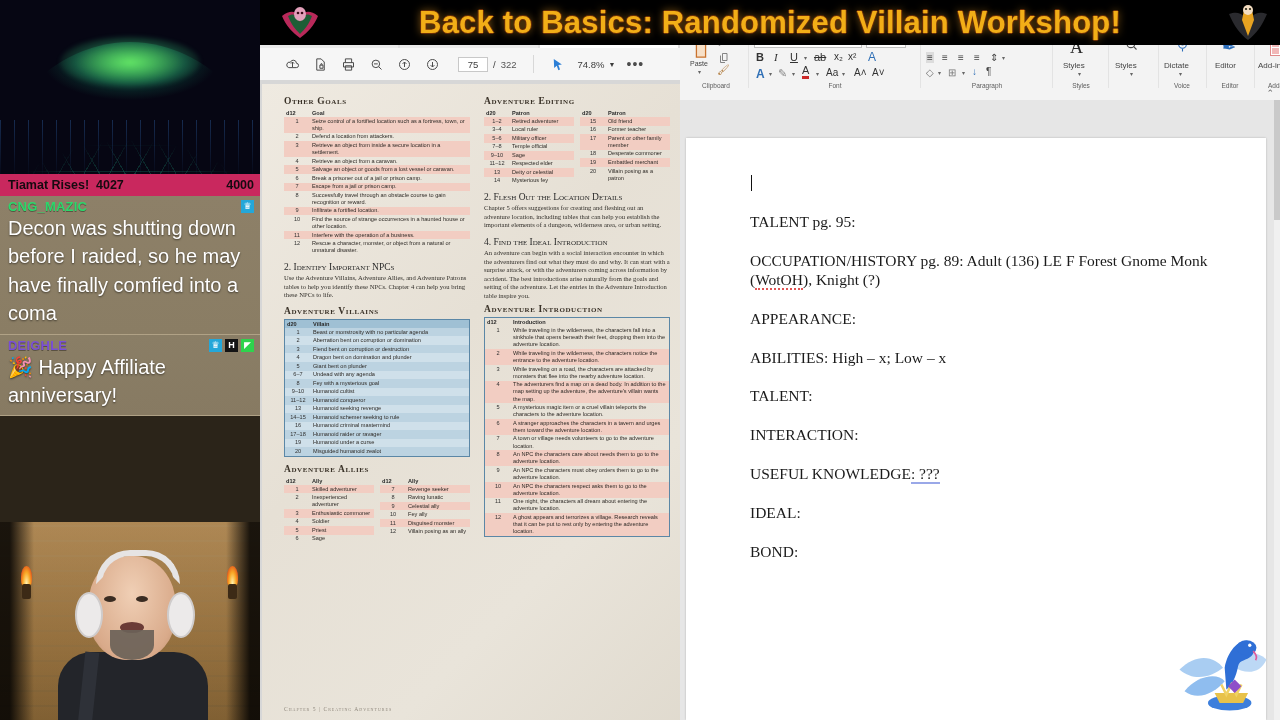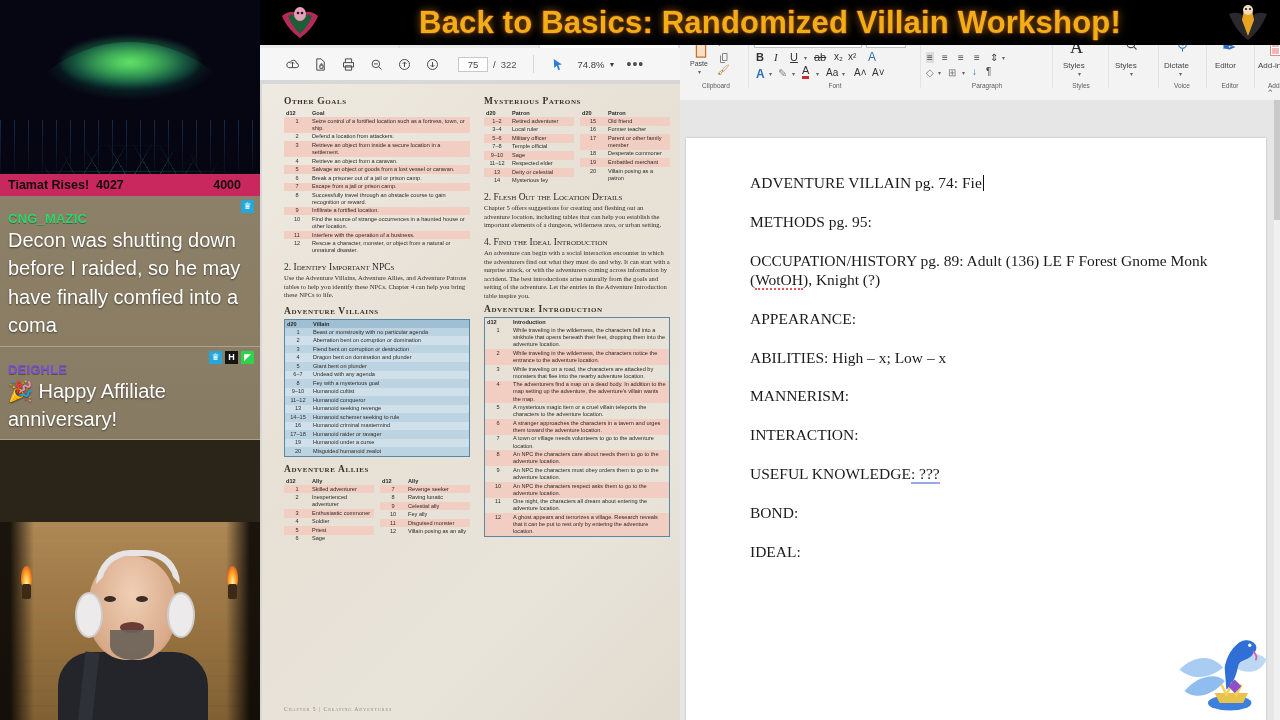--- a/index.html
+++ b/index.html
@@ -28,29 +28,29 @@
         background:radial-gradient(ellipse at 50% 50%, rgba(120,255,110,.75), rgba(60,230,140,.25) 55%, rgba(0,0,0,0) 78%);
         filter:blur(2px);}
   .haze{position:absolute;left:0;top:120px;width:260px;height:60px;
         background:repeating-linear-gradient(90deg, rgba(60,130,220,.30) 0 1px, transparent 1px 14px);
         -webkit-mask-image:linear-gradient(180deg,#000,rgba(0,0,0,0));mask-image:linear-gradient(180deg,#000,rgba(0,0,0,0));}
 
   #goal-bar{position:absolute;left:0;top:174px;width:260px;height:22px;background:#c9285e;color:#160a10;
         display:flex;align-items:center;font-size:12.5px;font-weight:600;}
   #goal-bar .gname{padding-left:8px;flex:0 0 auto;}
   #goal-bar .gcur{position:absolute;left:96px;}
-  #goal-bar .gmax{position:absolute;right:19px;}
+  #goal-bar .gmax{position:absolute;right:6px;}
 
   
   #chat{position:absolute;left:0;top:196px;width:260px;height:326px;background:#2b2419;overflow:hidden;}
   .chat-msg{position:relative;border-bottom:1px solid rgba(220,205,170,.45);
         background:linear-gradient(180deg,#8d8068,#8a7d64);padding:3px 8px 6px 8px;}
   .chat-msg.alt{background:linear-gradient(180deg,#8a7e66,#877a62);}
   .chat-user{font-size:13px;font-weight:bold;letter-spacing:.2px;text-transform:uppercase;
-        text-shadow:0 1px 0 rgba(0,0,0,.35);margin-top:12px;}
+        text-shadow:0 1px 0 rgba(0,0,0,.35);}
   .chat-body{font-size:20px;line-height:1.42;color:#fff;font-weight:500;
         text-shadow:0 1px 2px rgba(0,0,0,.55);word-wrap:break-word;}
   .badges{position:absolute;right:6px;top:4px;display:flex;gap:3px;}
   .badge{width:13px;height:13px;display:inline-block;font-size:9px;line-height:13px;text-align:center;color:#fff;}
   .b-sub{background:#24a7d9;}
   .b-mod{background:#141414;color:#fff;font-weight:bold;}
   .b-vip{background:#2ed34d;}
   .emote-overlay{position:absolute;right:4px;bottom:-4px;font-size:26px;font-weight:bold;color:#c328c3;
         text-shadow:0 0 3px rgba(0,0,0,.5);}
 
@@ -505,21 +505,21 @@
                         <td class="k">12</td>
                         <td>Villain posing as an ally</td>
                       </tr>
                     </tbody>
                 </table>
               </div>
             </div>
           </div>
 
           <div class="pcol r">
-            <div class="ph">Mysterious Patrons</div>
+            <div class="ph">Adventure Editing</div>
             <div class="twocol">
               <div>
                 <table class="ptab pink">
                   <thead>
                       <tr>
                     <th class="k">d20</th>
                     <th>Patron</th>
                   </tr>
                     </thead>
                   <tbody>
@@ -798,30 +798,30 @@
           <div style="position:absolute;left:4px;top:29px;font-size:8px;color:#444">Add-ins</div>
           <div class="rglabel">Add-ins</div>
         </div>
 
         <div style="position:absolute;right:6px;bottom:2px;font-size:9px;color:#666">⌃</div>
       </div>
 
       <div id="word-page">
         <div id="doc-sheet">
           <div id="doc-body">
-            <p><span>ADVENTURE VILLAIN pg. 74: Fie</span><span class="caret"></span></p>
-            <p>METHODS pg. 95:</p>
+            <p><span class="caret"></span></p>
+            <p>TALENT pg. 95:</p>
             <p>OCCUPATION/HISTORY pg. 89: Adult (136) LE F Forest Gnome Monk (<span class="sq-red">WotOH</span>), Knight (?)</p>
             <p>APPEARANCE:</p>
             <p>ABILITIES: High – x; Low – x</p>
-            <p>MANNERISM:</p>
+            <p>TALENT:</p>
             <p>INTERACTION:</p>
             <p>USEFUL KNOWLEDGE<span class="sq-blue">: ???</span></p>
+            <p>IDEAL:</p>
             <p>BOND:</p>
-            <p>IDEAL:</p>
           </div>
         </div>
 
         <div id="dragon-overlay">
           <svg viewBox="0 0 120 110" width="102" height="92">
             <path d="M8 52 C30 30 52 38 60 50 C48 60 26 68 8 52Z" fill="#a9cdf2"></path>
             <path d="M14 78 C30 58 54 56 62 66 C50 80 30 90 14 78Z" fill="#8fbdef"></path>
             <path d="M112 40 C96 26 78 34 72 48 C86 58 104 58 112 40Z" fill="#bcd8f5"></path>
             <path d="M62 50 C66 28 80 16 90 18 C98 20 100 30 94 36 C88 42 80 40 78 48 C76 60 70 72 64 76 Z" fill="#2f6fd6"></path>
             <ellipse cx="88" cy="26" rx="12" ry="9" fill="#2f6fd6"></ellipse>

